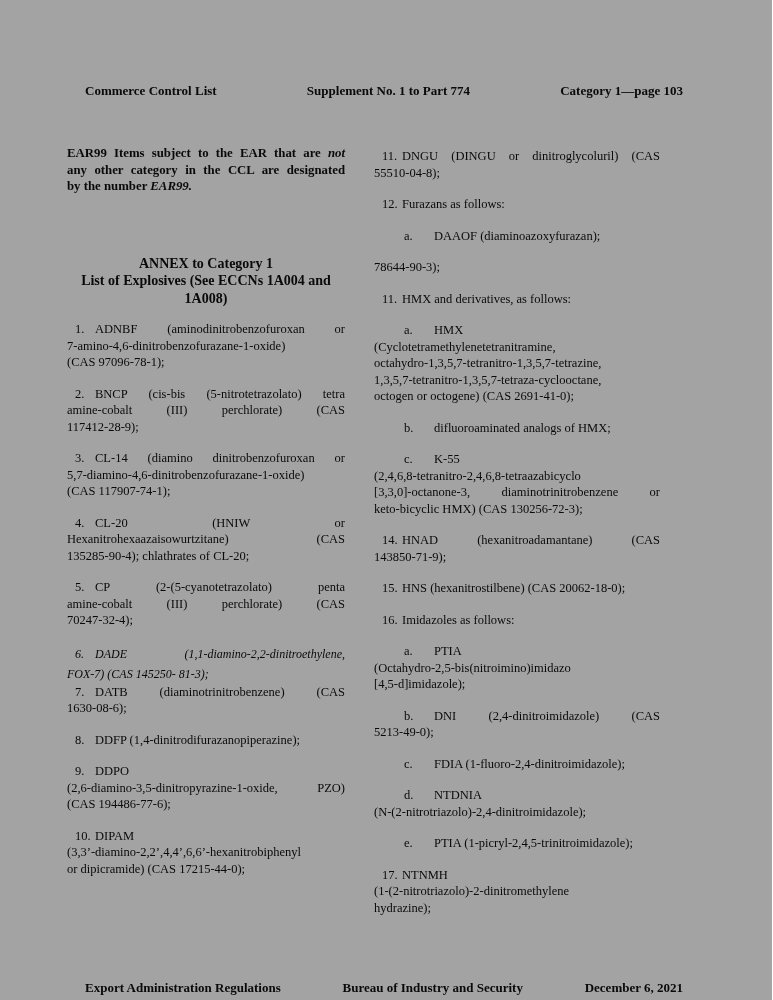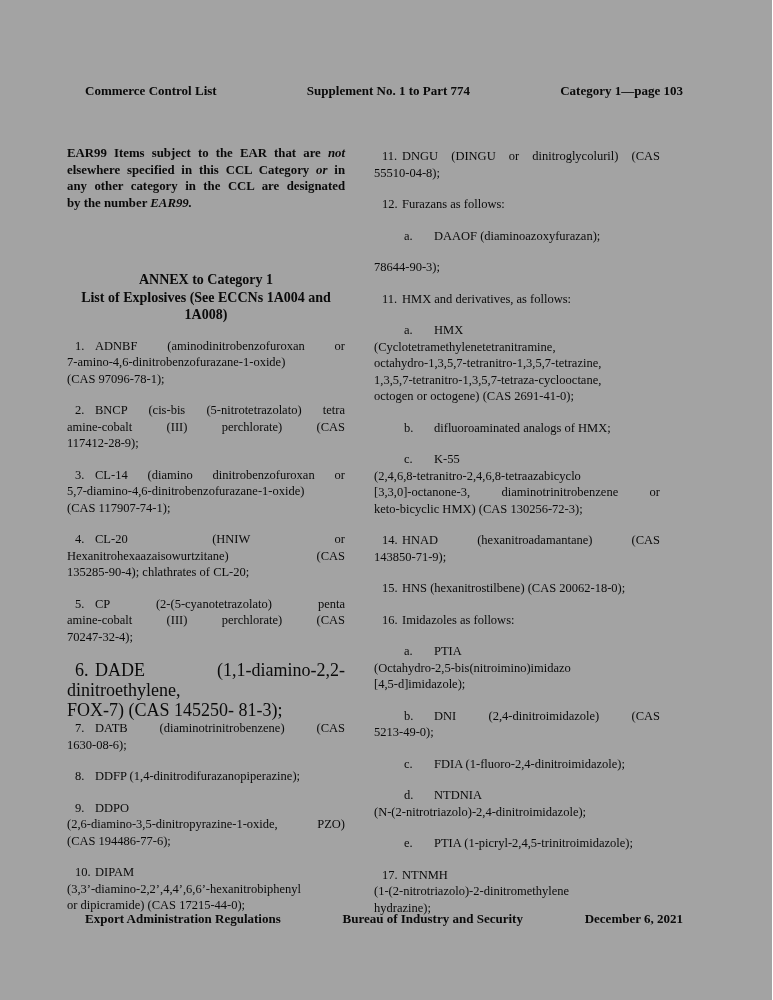--- a/index.html
+++ b/index.html
@@ -16,21 +16,21 @@
     position: absolute;
     left: 85px;
     width: 598px;
     display: flex;
     align-items: baseline;
     font-weight: bold;
     font-size: 13px;
     line-height: 15px;
   }
   .running-head { top: 83px; }
-  .running-foot { top: 911px; }
+  .running-foot { top: 980px; }
   .rh-c { flex: 1; text-align: center; }
   .rh-l { text-align: left; white-space: nowrap; }
   .rh-r { text-align: right; white-space: nowrap; }
 
   .col {
     position: absolute;
     font-size: 12.5px;
     line-height: 16.5px;
   }
   .col-left  { left: 67px;  top: 145px; width: 278px; }
@@ -45,21 +45,21 @@
     font-weight: bold;
     font-size: 14px;
     line-height: 17.5px;
     text-align: center;
     margin-top: 60px;
     margin-bottom: 14px;
   }
 
   .blk { margin-bottom: 15px; }
   .blk.tight { margin-bottom: 0; }
-  .blk.big { font-size: 18px; line-height: 20px; }
+  .blk.big { font-size: 12px; line-height: 20px; font-style: italic; }
 
   .ln { text-align: justify; text-align-last: justify; }
   .ln.fl { text-align-last: left; }
 
   .lbl { display: inline-block; }
   .item .lbl { margin-left: 8px;  min-width: 20px; }
   .sub  .lbl { margin-left: 30px; min-width: 30px; }
 
   .it { font-style: italic; }
 </style>
@@ -71,21 +71,20 @@
   <div class="running-head">
     <span class="rh-l">Commerce Control List</span>
     <span class="rh-c">Supplement No. 1 to Part 774</span>
     <span class="rh-r">Category 1—page 103</span>
   </div>
 
   <div class="col col-left">
     <div class="ear99" id="ear99">
         <div class="blk para">
           <div class="ln"><span>EAR99  Items subject to the EAR that are </span><span class="it">not</span></div>
-          <div class="ln"><span>elsewhere specified in this CCL Category </span><span class="it">or</span><span> in</span></div>
           <div class="ln"><span>any other category in the CCL are designated</span></div>
           <div class="ln fl"><span>by the number </span><span class="it">EAR99.</span></div>
         </div>
       </div>
     <div class="annex-head">
       <div>ANNEX to Category 1</div>
       <div>List of Explosives (See ECCNs 1A004 and</div>
       <div>1A008)</div>
     </div>
     <div id="left-items">

